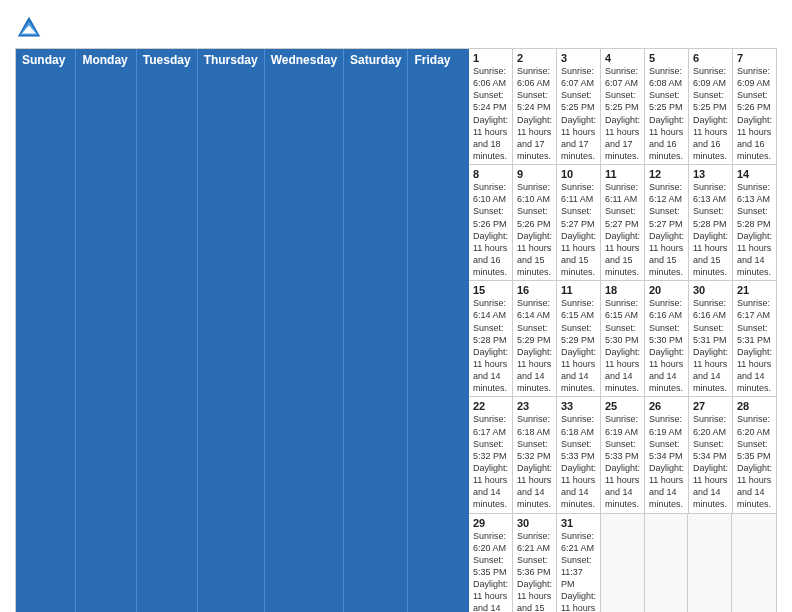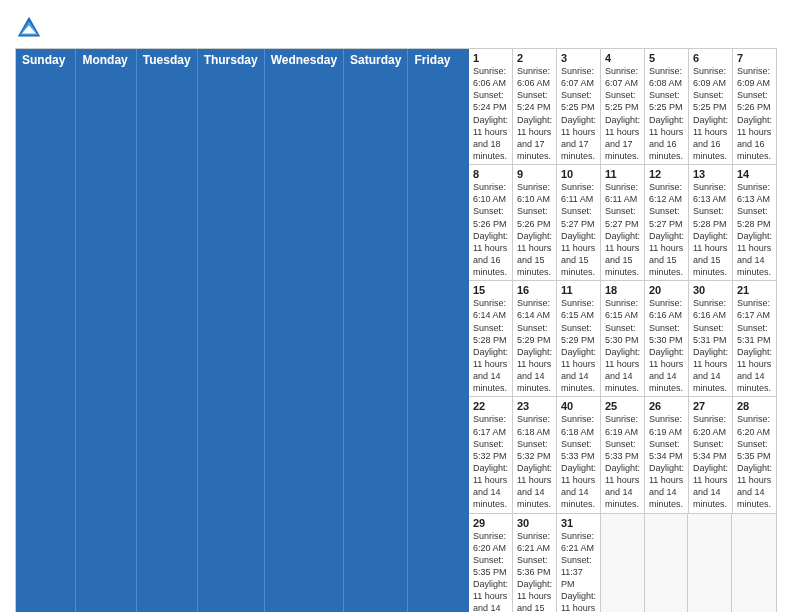--- a/index.html
+++ b/index.html
@@ -307,21 +307,21 @@
             <span class="cell-line">and 14 minutes.</span>
           </div>
           <div class="cal-cell">
             <span class="day-num">23</span>
             <span class="cell-line">Sunrise: 6:18 AM</span>
             <span class="cell-line">Sunset: 5:32 PM</span>
             <span class="cell-line">Daylight: 11 hours</span>
             <span class="cell-line">and 14 minutes.</span>
           </div>
           <div class="cal-cell">
-            <span class="day-num">40</span>
+            <span class="day-num">33</span>
             <span class="cell-line">Sunrise: 6:18 AM</span>
             <span class="cell-line">Sunset: 5:33 PM</span>
             <span class="cell-line">Daylight: 11 hours</span>
             <span class="cell-line">and 14 minutes.</span>
           </div>
           <div class="cal-cell">
             <span class="day-num">25</span>
             <span class="cell-line">Sunrise: 6:19 AM</span>
             <span class="cell-line">Sunset: 5:33 PM</span>
             <span class="cell-line">Daylight: 11 hours</span>

